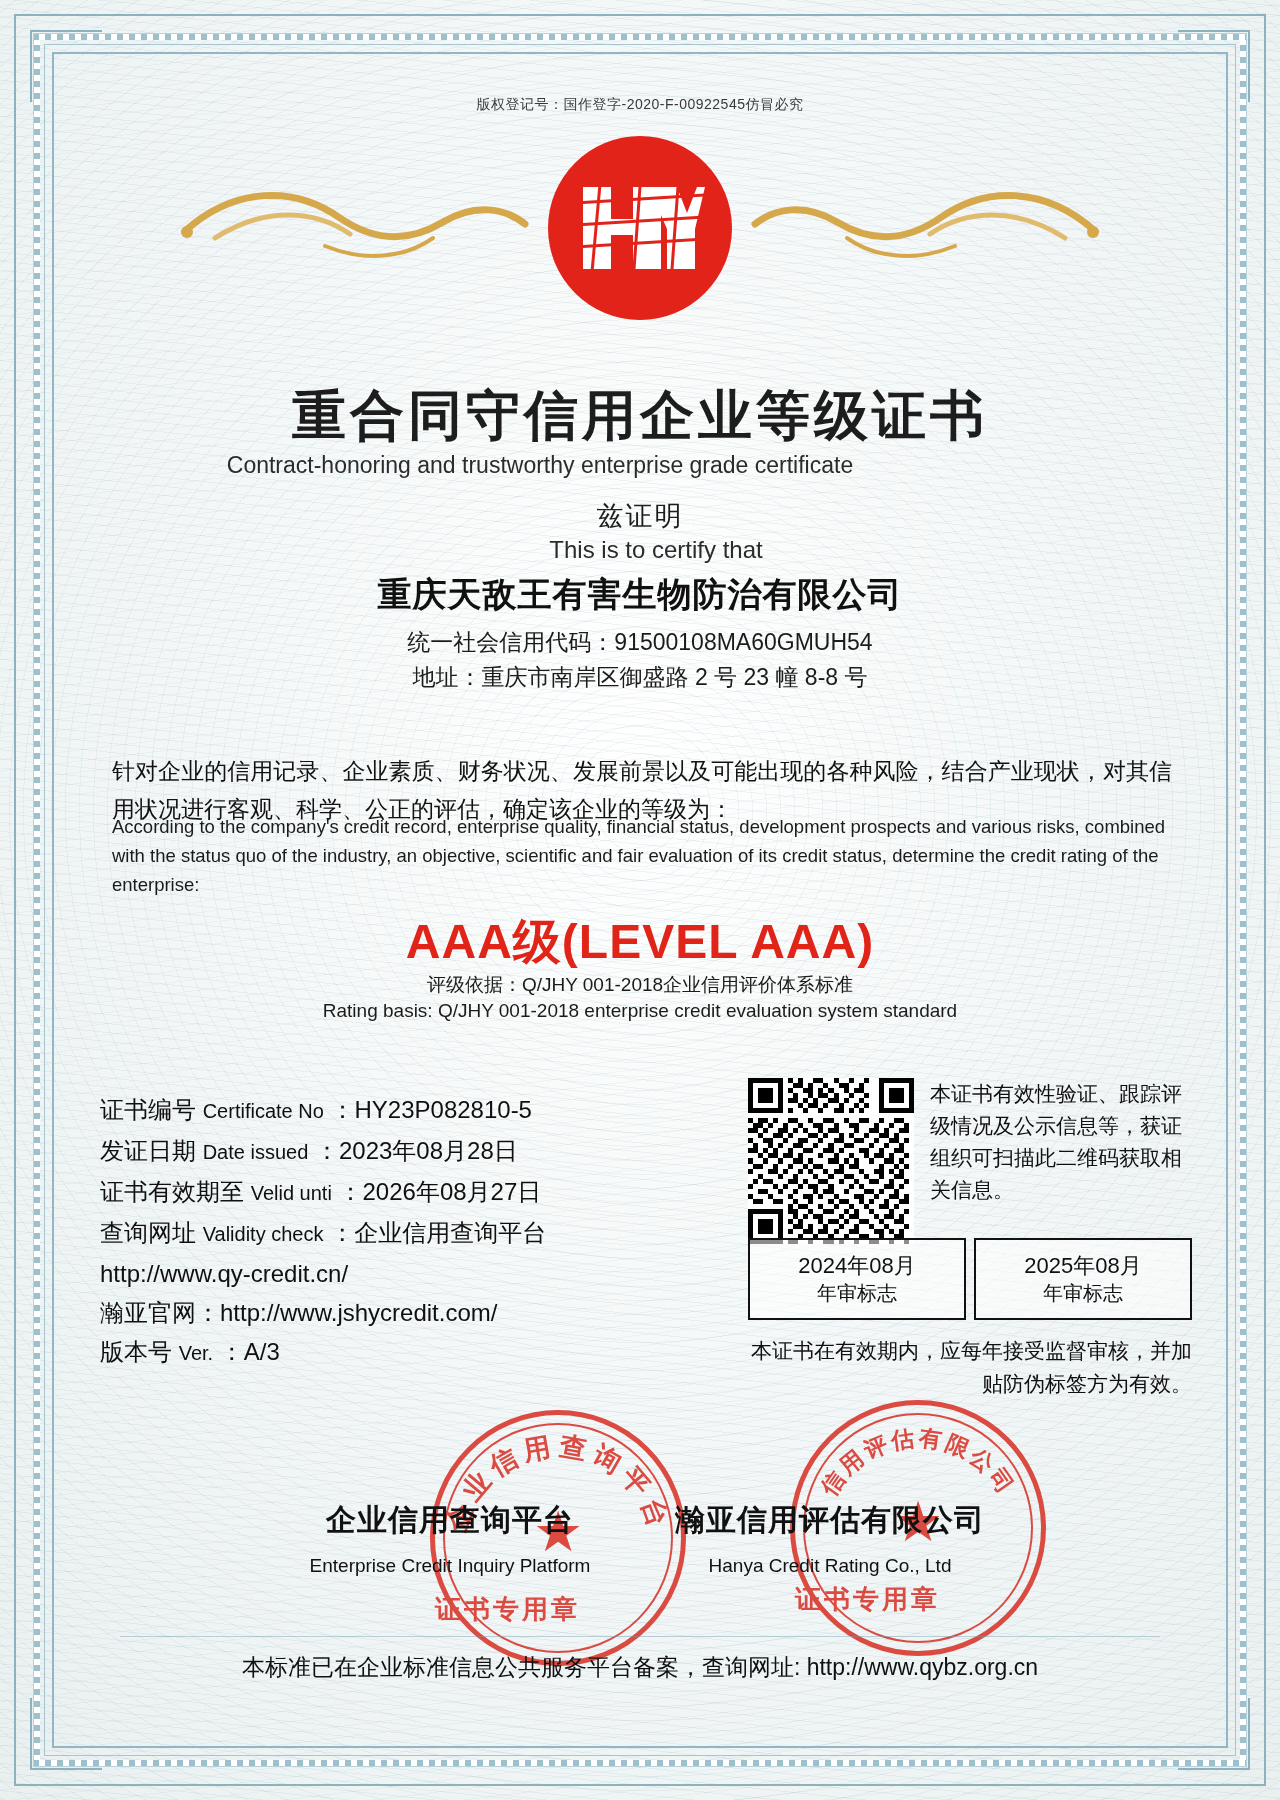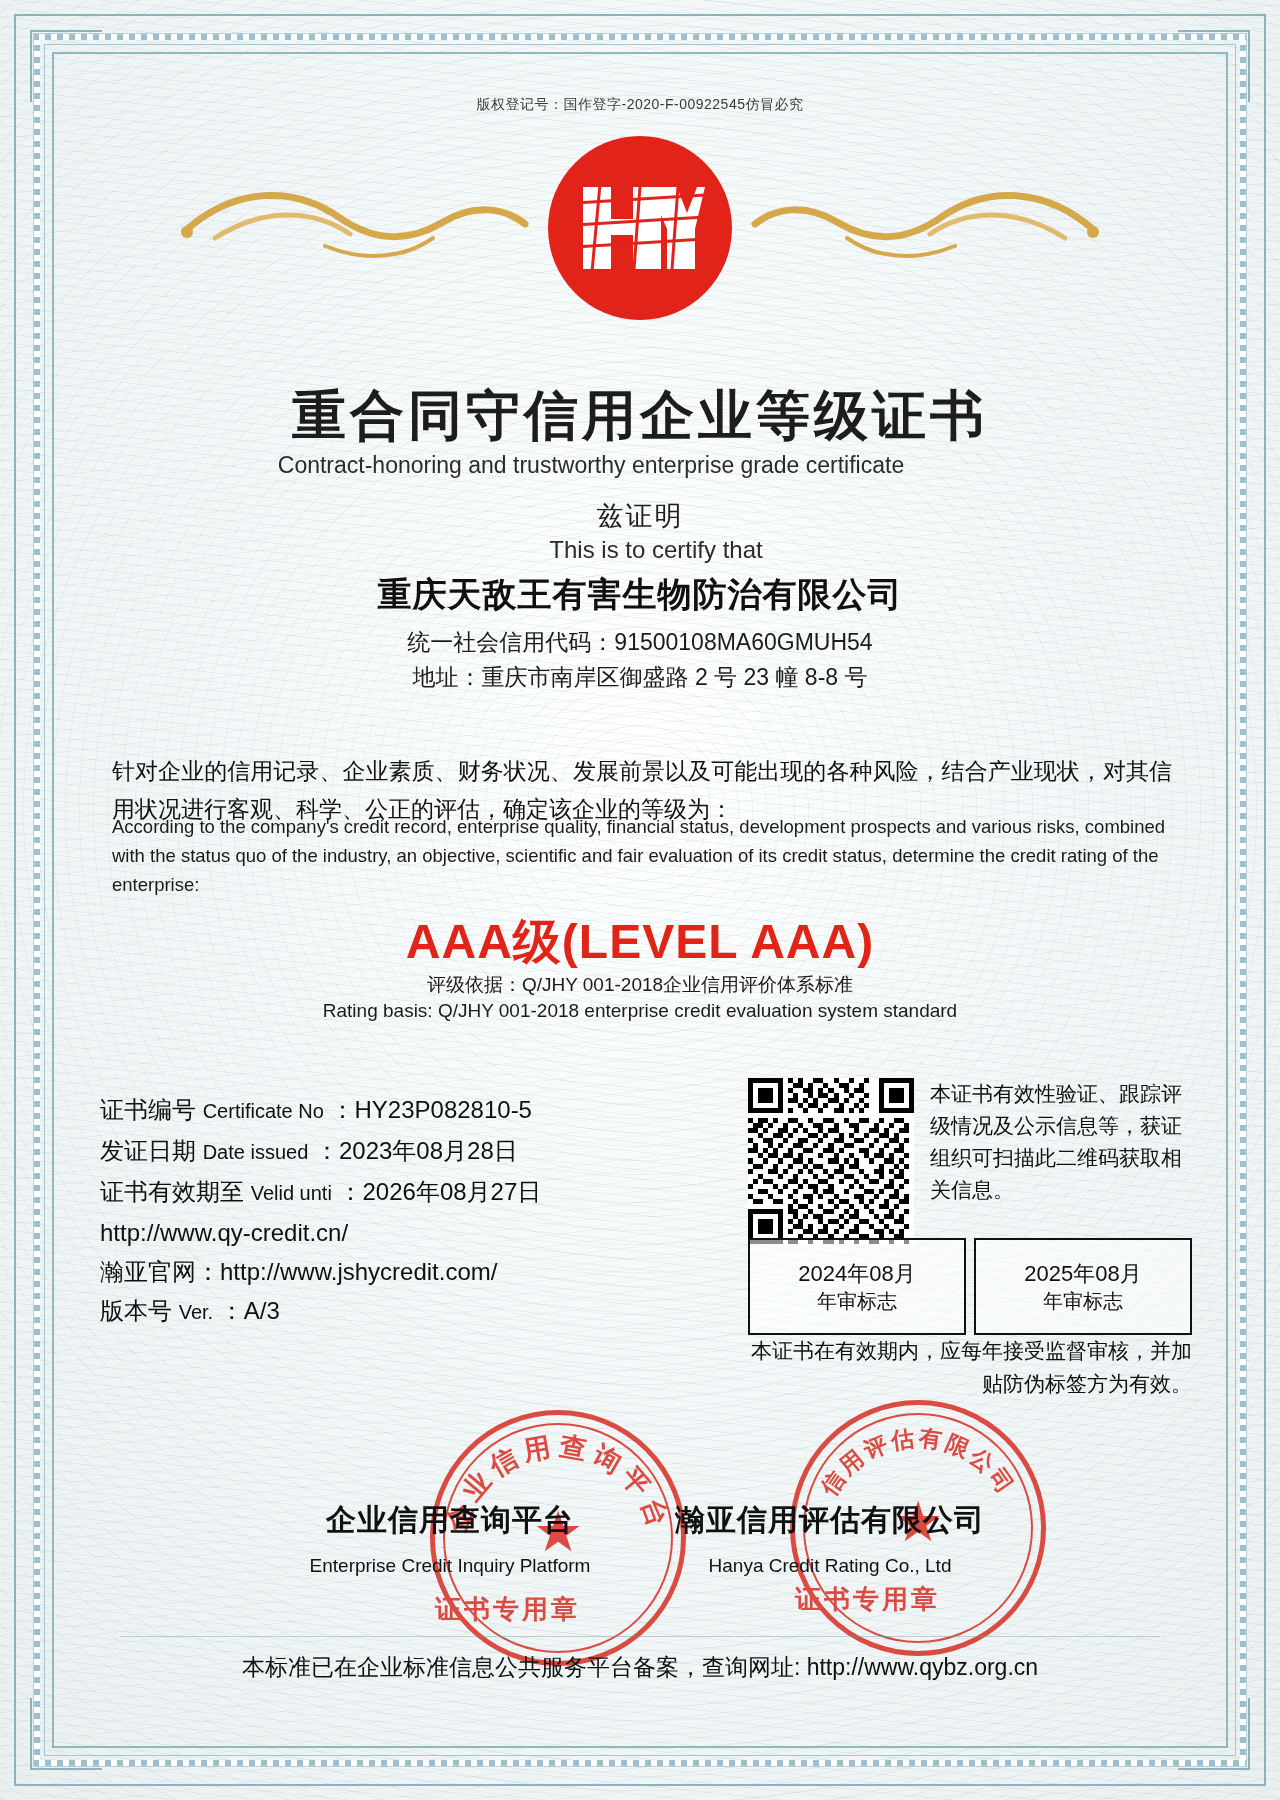--- a/index.html
+++ b/index.html
@@ -82,22 +82,22 @@
     display:flex;align-items:center;justify-content:center;
   }
   .logo svg{display:block;}
 
   .title-cn{
     position:absolute;top:380px;left:0;width:1280px;text-align:center;
     font-size:54px;font-weight:bold;color:#1d1d1d;letter-spacing:4px;
     font-family:"DejaVu Sans","Liberation Sans",sans-serif;
   }
   .title-en{
-    position:absolute;top:452px;left:12px;width:1080px;text-align:center;
-    font-size:23px;color:#2b2b2b;padding-left:39px;
+    position:absolute;top:452px;left:0;width:1080px;text-align:center;
+    font-size:23px;color:#2b2b2b;
   }
   .certify-cn{
     position:absolute;top:498px;left:0;width:1280px;text-align:center;
     font-size:27px;color:#1d1d1d;letter-spacing:2px;
   }
   .certify-en{
     position:absolute;top:536px;left:16px;width:1280px;text-align:center;
     font-size:24px;color:#2b2b2b;
   }
   .company{
@@ -149,21 +149,21 @@
   .qr{
     position:absolute;top:1078px;left:748px;width:166px;height:166px;
     background:#fff;
   }
   .qr svg{display:block;}
   .qr-note{
     position:absolute;top:1078px;left:930px;width:262px;
     font-size:21px;line-height:32px;color:#101010;
   }
   .stamps-row{
-    position:absolute;top:1238px;left:748px;width:444px;height:97px;
+    position:absolute;top:1238px;left:748px;width:444px;height:82px;
     display:flex;gap:8px;
   }
   .year-box{
     flex:1;border:2px solid #111;display:flex;flex-direction:column;
     align-items:center;justify-content:center;background:rgba(255,255,255,.55);
   }
   .year-box .y1{font-size:22px;color:#101010;line-height:28px;}
   .year-box .y2{font-size:20px;color:#101010;line-height:26px;}
   .qr-foot{
     position:absolute;top:1334px;left:748px;width:444px;
@@ -290,20 +290,25 @@
       </div>
       <div class="row">
         <span>发证日期</span>
         <span class="lbl-en">Date issued</span>
         <span>：2023年08月28日</span>
       </div>
       <div class="row">
         <span>证书有效期至</span>
         <span class="lbl-en">Velid unti</span>
         <span>：2026年08月27日</span>
+      </div>
+      <div class="row">
+        <span>查询网址</span>
+        <span class="lbl-en">Validity check</span>
+        <span>：企业信用查询平台</span>
       </div>
       <div class="row">http://www.qy-credit.cn/</div>
       <div class="row">瀚亚官网：http://www.jshycredit.com/</div>
       <div class="row">
         <span>版本号</span>
         <span class="lbl-en">Ver.</span>
         <span>：A/3</span>
       </div>
     </div>
 

